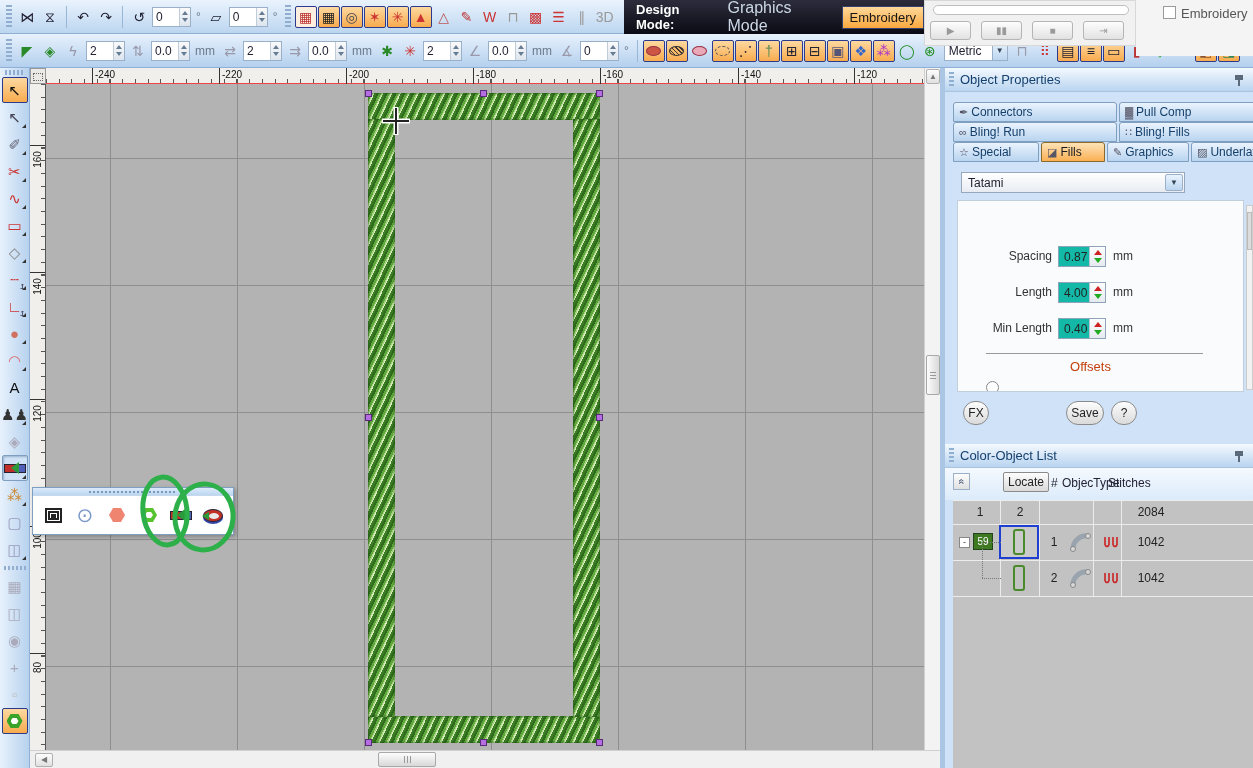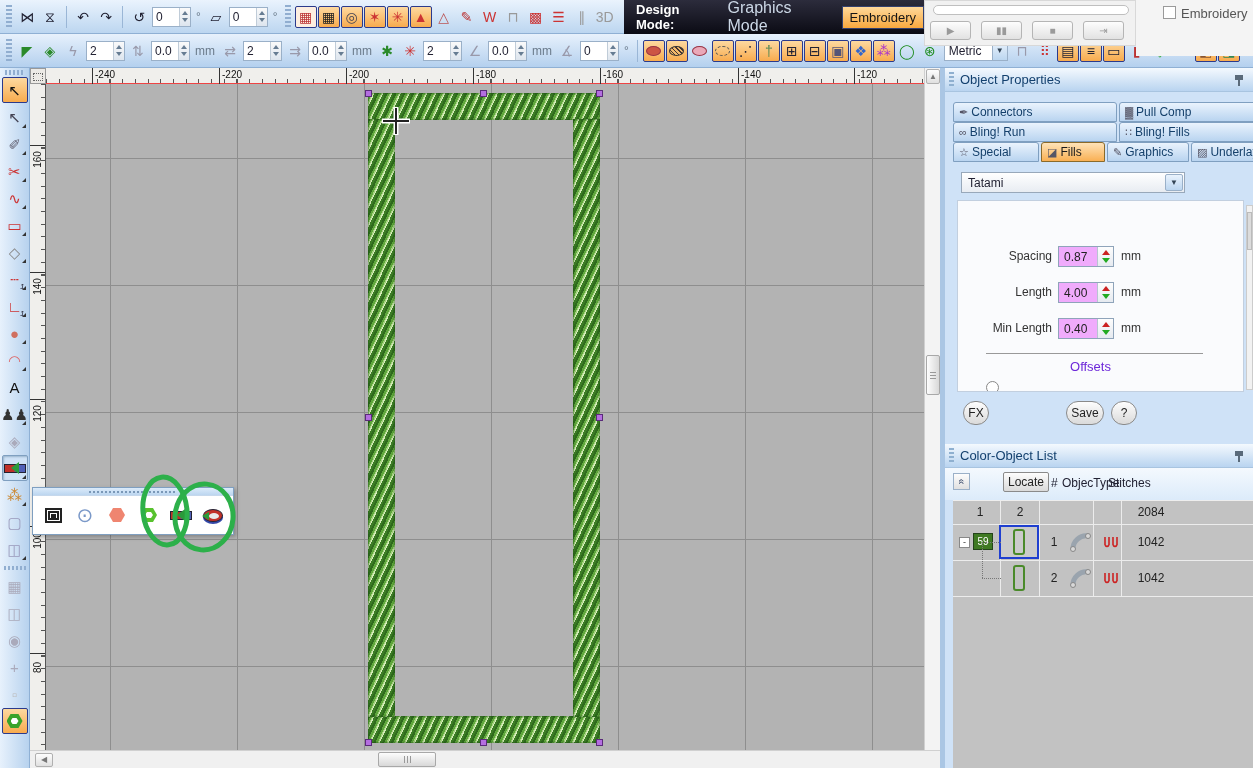--- a/index.html
+++ b/index.html
@@ -122,29 +122,29 @@
 .tab{height:20px;display:flex;align-items:center;gap:3px;padding:0 5px;background:linear-gradient(#eaf3fd,#b9d4f0);border:1px solid #7f9fc0;border-radius:3px 3px 0 0;font-size:12px;color:#15406b;overflow:hidden;white-space:nowrap;flex:none;}
 .tab .tic{font-size:11px;color:#556;flex:none;}
 .tab.active{background:linear-gradient(#fee3b8,#f9b054);border-color:#8a6a2a;color:#1a1a1a;}
 .fillsel{position:absolute;left:16px;top:104px;width:224px;height:21px;background:linear-gradient(#fff,#e8ecf2);border:1px solid #98a8ba;display:flex;align-items:center;}
 .fillsel .val{flex:1;padding-left:6px;font-size:12px;color:#223;}
 .fillsel .arr{width:18px;height:17px;margin-right:1px;background:linear-gradient(#eaf3fd,#bcd6f0);border:1px solid #9ab0c8;border-radius:2px;color:#345;font-size:8px;display:flex;align-items:center;justify-content:center;}
 .card{position:absolute;left:12px;top:132px;width:287px;height:192px;background:#fafbfd;border:1px solid #c2cfdf;overflow:hidden;}
 .sv-head{position:absolute;left:0;right:20px;top:16px;text-align:center;font-size:13px;color:#333;}
 .sv-row{position:absolute;left:0;height:22px;display:flex;align-items:center;}
 .sv-row .lab{width:100px;text-align:right;padding-right:6px;color:#333;font-size:12px;}
-.sv-field{width:56px;height:21px;border:1px solid #8fa4ba;background:#f0abfc;display:flex;align-items:stretch;}
+.sv-field{width:48px;height:21px;border:1px solid #8fa4ba;background:#14b8a6;display:flex;align-items:stretch;}
 .sv-field .v{flex:1;padding:3px 0 0 5px;font-size:12px;color:#222;}
 .udspin{width:16px;border-left:1px solid #b8c4d2;background:linear-gradient(#fdfdfd,#e6eaf0);display:flex;flex-direction:column;align-items:center;justify-content:space-evenly;}
 .udspin i{width:0;height:0;border-left:4px solid transparent;border-right:4px solid transparent;}
 .udspin i.up{border-bottom:5px solid #c22;}
 .udspin i.dn{border-top:5px solid #2a2;}
 .sv-row .unit{margin-left:7px;color:#333;font-size:12px;}
 .sv-div{position:absolute;left:28px;right:40px;top:152px;height:1px;background:#999;}
-.off-head{position:absolute;left:0;right:20px;top:158px;text-align:center;font-size:13px;color:#6d28d9;}
+.off-head{position:absolute;left:0;right:20px;top:158px;text-align:center;font-size:13px;color:#c2410c;}
 .radio{position:absolute;left:28px;top:180px;width:13px;height:13px;border:1px solid #888;border-radius:50%;background:#fff;}
 .scrollstrip{position:absolute;left:301px;top:137px;width:7px;height:185px;background:#f2f2f2;border:1px solid #ccc;}
 .scrollstrip .th{position:absolute;left:0;right:0;top:6px;height:38px;background:#dcdcdc;border:1px solid #bbb;}
 .pbtn{position:absolute;height:24px;background:linear-gradient(#fdfdfd,#dadada);border:1px solid #8a8a8a;border-radius:12px;font-size:12px;color:#222;display:flex;align-items:center;justify-content:center;}
 
 .co-tools{position:absolute;left:0;right:0;top:400px;height:32px;background:linear-gradient(#f4f9fe,#dcebfa);}
 .co-collapse{position:absolute;left:8px;top:5px;width:17px;height:17px;background:linear-gradient(#fdfdfd,#e0e0e0);border:1px solid #9ab0c8;display:flex;align-items:center;justify-content:center;}
 .co-collapse span{display:block;transform:rotate(90deg);font-size:10px;color:#346;}
 .co-locate{position:absolute;left:58px;top:4px;width:46px;height:20px;background:linear-gradient(#fdfdfd,#dadada);border:1px solid #8a8a8a;border-radius:2px;font-size:12px;color:#222;display:flex;align-items:center;justify-content:center;}
 .co-col{position:absolute;top:8px;font-size:12px;color:#223;}

